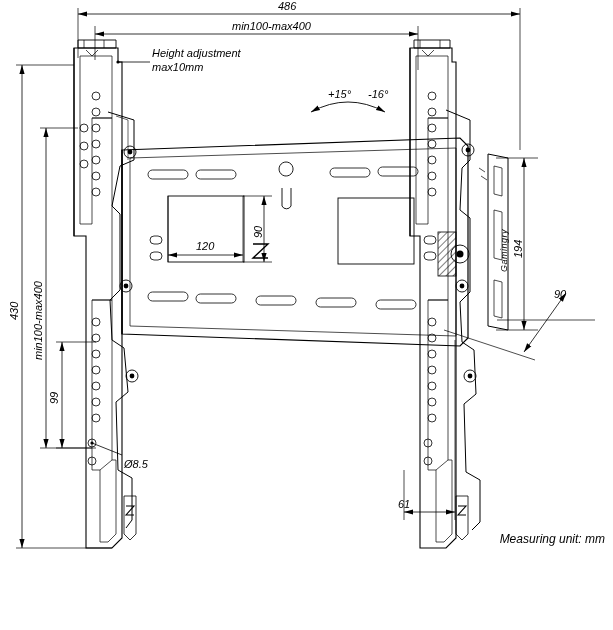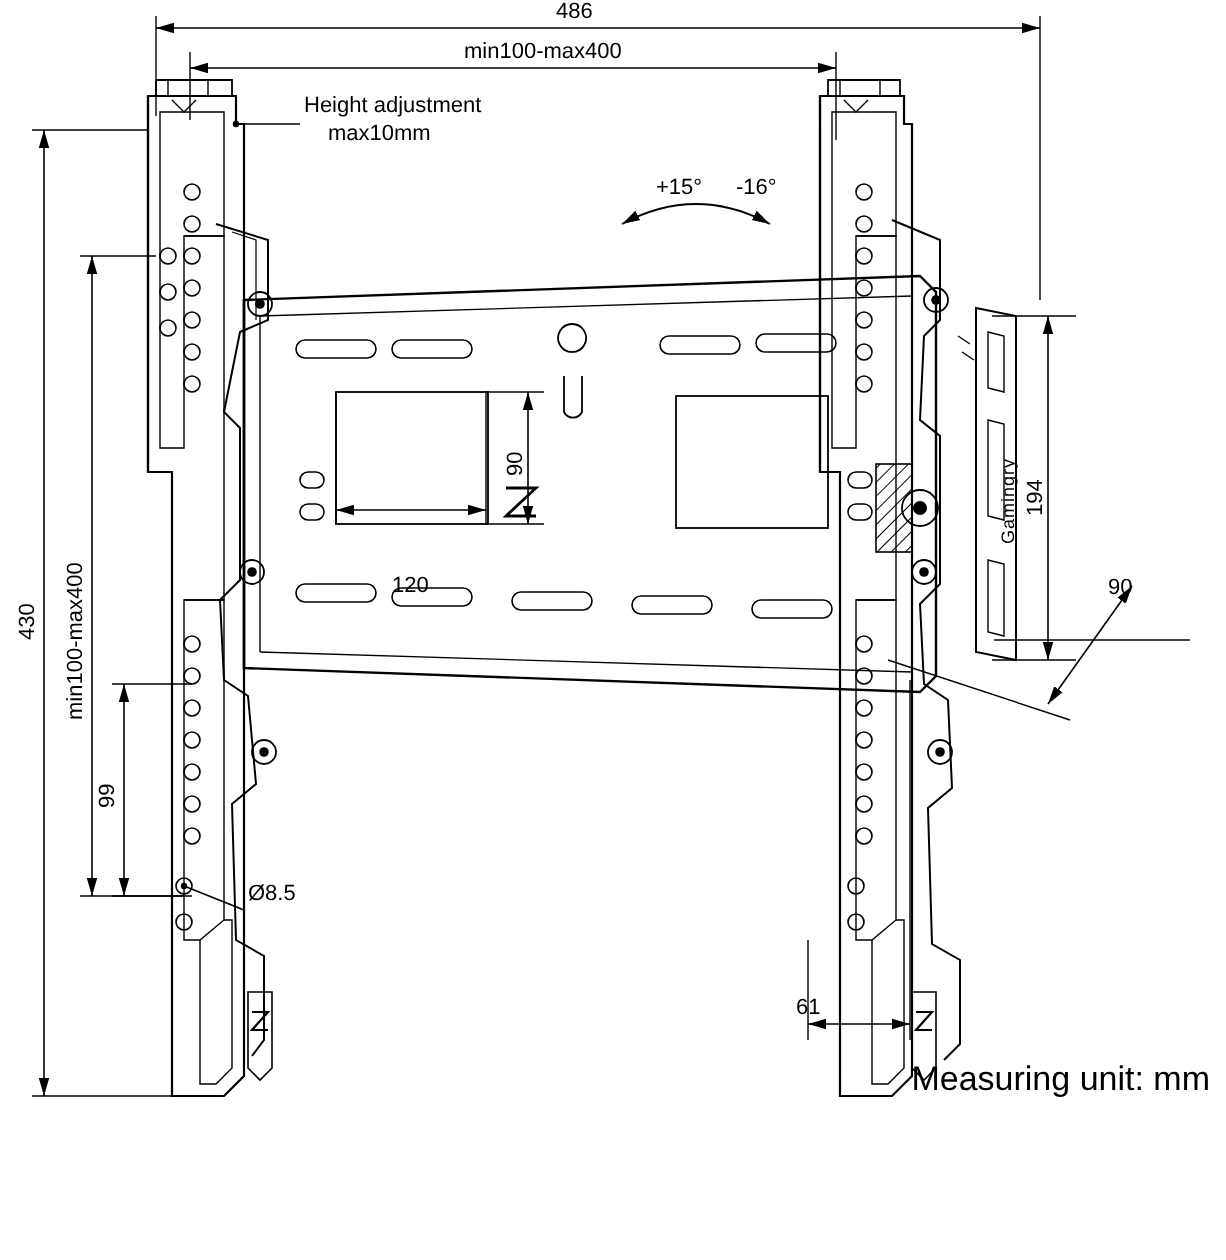--- a/index.html
+++ b/index.html
@@ -12,20 +12,21 @@
     height: 630px;
     font-family: "Liberation Sans", sans-serif;
     color: #000000;
     overflow: hidden;
     position: relative;
   }
   #stage {
     position: relative;
     width: 613px;
     height: 552px;
+    font-style: italic;
   }
   svg.drawing {
     position: absolute;
     left: 0;
     top: 0;
     width: 613px;
     height: 630px;
   }
   .lbl {
     position: absolute;
@@ -36,21 +37,21 @@
     white-space: pre;
   }
   .lbl-rot90 {
     transform-origin: 0 0;
     transform: rotate(-90deg);
   }
   .unit-note {
     position: absolute;
     right: 8px;
     bottom: 6px;
-    font-size: 17px;
+    font-size: 12px;
   }
 </style>
 </head>
 <body>
 
 <div id="stage">
 
   <svg class="drawing" viewBox="0 0 613 630">
     <defs>
       <marker id="arrL" markerWidth="10" markerHeight="8" refX="9" refY="4" orient="auto" markerUnits="userSpaceOnUse">
@@ -249,35 +250,35 @@
       <path d="M458,506 L466,506 L458,515 L466,515" stroke-width="1.1"></path>
 
       <path d="M485,172 l-6,-4 M487,180 l-6,-4" stroke-width="0.7"></path>
     </g>
   </svg>
 
   <div class="lbl" style="left:278px; top:0px;">486</div>
   <div class="lbl" style="left:232px; top:20px;">min100-max400</div>
 
   <div class="lbl" style="left:152px; top:47px;">Height adjustment</div>
-  <div class="lbl" style="left:164px; top:61px;">max10mm</div>
+  <div class="lbl" style="left:152px; top:61px;">max10mm</div>
 
   <div class="lbl" style="left:328px; top:88px;">+15°</div>
   <div class="lbl" style="left:368px; top:88px;">-16°</div>
 
   <div class="lbl lbl-rot90" style="left:8px; top:320px;">430</div>
   <div class="lbl lbl-rot90" style="left:32px; top:360px;">min100-max400</div>
   <div class="lbl lbl-rot90" style="left:48px; top:404px;">99</div>
 
-  <div class="lbl" style="left:196px; top:240px;margin-top:47px;">120</div>
+  <div class="lbl" style="left:196px; top:240px;">120</div>
   <div class="lbl lbl-rot90" style="left:252px; top:238px;">90</div>
 
   <div class="lbl lbl-rot90" style="left:512px; top:258px;">194</div>
   <div class="lbl" style="left:554px; top:288px;">90</div>
 
   <div class="lbl" style="left:398px; top:498px;">61</div>
-  <div class="lbl" style="left:124px; top:441px;">Ø8.5</div>
+  <div class="lbl" style="left:124px; top:458px;">Ø8.5</div>
 
   <div class="lbl lbl-rot90" style="left:498px; top:272px; font-size:9px; letter-spacing:0.5px;">Gamingry</div>
 
   <div class="lbl unit-note">Measuring unit: mm</div>
 
 </div>
 
 </body></html>

